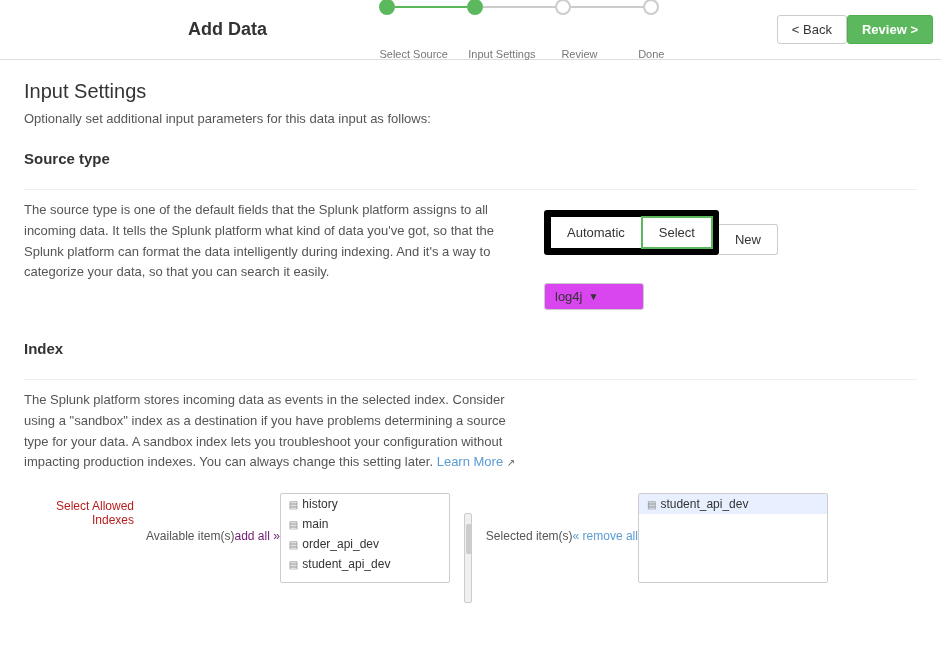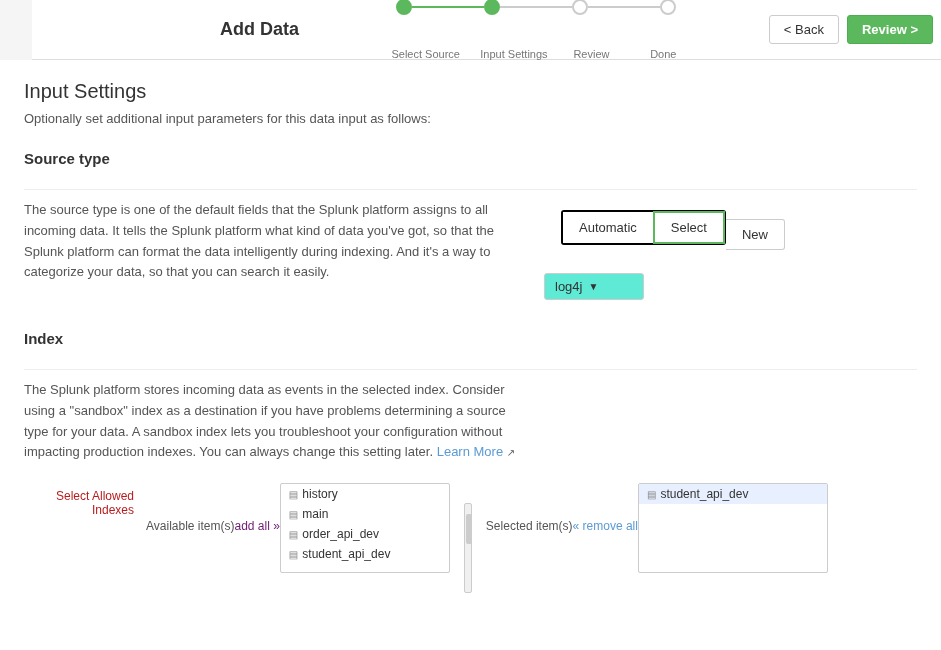--- a/index.html
+++ b/index.html
@@ -14,32 +14,30 @@
 
     
     .header {
       background: #fff;
       border-bottom: 1px solid #ddd;
       padding: 10px 8px;
       display: flex;
       align-items: center;
       justify-content: space-between;
       height: 60px;
-      margin-left: 32px;
     }
     .header-title {
       font-size: 18px;
       font-weight: bold;
       color: #333;
       margin-left: 180px;
     }
 
     .header-buttons {
       display: flex;
-      gap: 8px;
     }
     .btn-back {
       padding: 6px 14px;
       border: 1px solid #ccc;
       background: #fff;
       color: #333;
       cursor: pointer;
       border-radius: 3px;
       font-size: 13px;
     }
@@ -106,24 +104,23 @@
       font-size: 13px;
       color: #555;
       line-height: 1.6;
     }
 
     
     .source-type-buttons {
       display: flex;
       gap: 0;
       margin-bottom: 14px;
-      border: 2px solid #000000;
+      border: 7px solid #000000;
       border-radius: 3px;
       overflow: visible;
-      margin-left: 17px;
     }
     .stype-btn {
       padding: 7px 16px;
       border: none;
       background: #fff;
       cursor: pointer;
       font-size: 13px;
       color: #333;
       border-right: 1px solid #ccc;
     }
@@ -145,21 +142,21 @@
       font-size: 13px;
       color: #333;
     }
 
     .source-type-dropdown {
       display: flex;
       align-items: center;
       border: 1px solid #ccc;
       border-radius: 3px;
       padding: 5px 10px;
-      background: #5eead4;
+      background: #d946ef;
       cursor: pointer;
       font-size: 13px;
       min-width: 100px;
     }
     .source-type-dropdown .arrow {
       margin-left: 6px;
       font-size: 10px;
     }
 
     
@@ -266,21 +263,21 @@
     }
     .panel-list::-webkit-scrollbar-thumb,
     .selected-panel::-webkit-scrollbar-thumb {
       background: #ccc;
     }
 
     
     .wizard-container {
       display: flex;
       flex-direction: column;
-      align-items: flex-end;
+      align-items: flex-start;
       gap: 26px;
     }
     .wizard-line-row {
       display: flex;
       align-items: center;
     }
     .wizard-label-row {
       display: flex;
       align-items: flex-start;
       margin-top: 4px;

